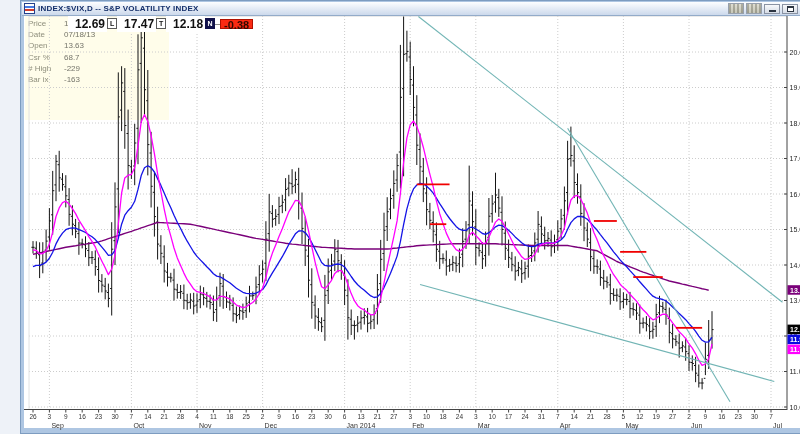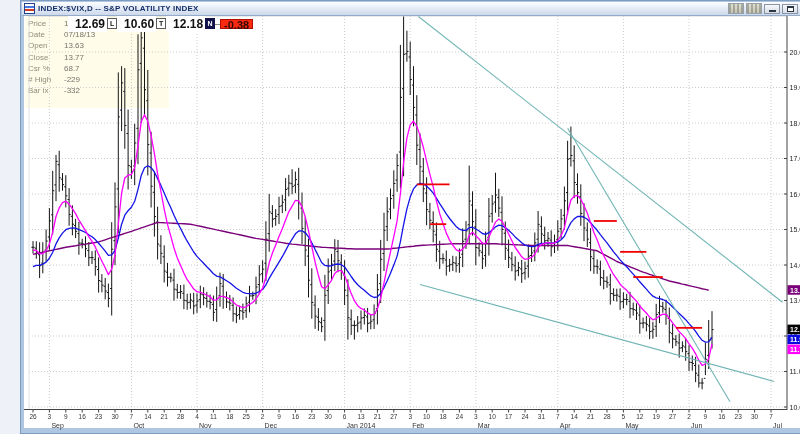--- a/index.html
+++ b/index.html
@@ -13,21 +13,21 @@
     repeating-linear-gradient(90deg,#b7b7ad 0 2px,#e9e9e2 2px 4px),linear-gradient(#f4f4ef,#d9d9d0);
     background-blend-mode:multiply;}
   .wb{width:16px;height:10px;border:1px solid #8a93a3;background:linear-gradient(#f7f9fb,#d7dde6);
     display:flex;align-items:flex-end;justify-content:center;box-sizing:border-box;}
   .wb .g{display:block;}
   .g-min{width:7px;height:2px;background:#2c3542;margin:0 0 1px 0;}
   .g-max{width:7px;height:6px;border:1px solid #2c3542;border-top-width:2px;margin-bottom:1px;box-sizing:border-box;background:#fff;}
   .wb.close{background:linear-gradient(#f49a82,#cf2d10);border-color:#8a3426;align-items:center;}
   .g-x{color:#fff;font-size:8px;font-weight:bold;line-height:8px;}
   .content{position:absolute;top:15px;left:3px;right:3px;bottom:5px;background:#ffffff;}
-  .panel{position:absolute;left:1px;top:0px;width:144px;height:92px;background:#fffdea;z-index:1;padding:2px 0 0 3px;box-sizing:border-box;}
+  .panel{position:absolute;left:1px;top:0px;width:144px;height:104px;background:#fffdea;z-index:1;padding:2px 0 0 3px;box-sizing:border-box;}
   .prow{display:grid;grid-template-columns:36px 1fr;line-height:11.2px;}
   .plab{font-size:8px;color:#8e8e7c;}
   .pval{font-size:8px;color:#74746a;}
   .strip{position:absolute;left:44px;top:1px;height:13px;display:flex;align-items:center;z-index:3;}
   .sline{position:absolute;left:2px;right:1px;top:7px;height:1px;background:#8a8a8a;}
   .sv{position:relative;background:#ffffff;font-size:12px;font-weight:bold;color:#111;padding:1px 2px 1px 7px;}
   .stag{position:relative;border:1px solid #5a5a5a;background:#ffffff;font-size:7px;font-weight:bold;color:#111;
     width:8px;height:9px;line-height:9px;text-align:center;}
   .stag.dark{background:#10104a;border-color:#10104a;color:#ffffff;}
   .schange{position:relative;margin-left:5px;background:#fa2a12;border:1px solid #b01000;color:#330a00;
@@ -64,34 +64,30 @@
         </div>
       <div class="prow">
           <span class="plab">Date</span>
           <span class="pval">07/18/13</span>
         </div>
       <div class="prow">
           <span class="plab">Open</span>
           <span class="pval">13.63</span>
         </div>
       <div class="prow">
-          <span class="plab">Close</span>
-          <span class="pval">13.77</span>
-        </div>
-      <div class="prow">
           <span class="plab">Csr %</span>
           <span class="pval">68.7</span>
         </div>
       <div class="prow">
           <span class="plab"># High</span>
           <span class="pval">-229</span>
         </div>
       <div class="prow">
           <span class="plab">Bar ix</span>
-          <span class="pval">-332</span>
+          <span class="pval">-163</span>
         </div>
     </div>
 
     <svg class="chart" id="chart" viewBox="3 15 794 414" width="794" height="414">
         <defs>
           <clipPath id="plotclip">
             <rect x="8" y="15" width="758" height="394"></rect>
           </clipPath>
         </defs>
         <g>
@@ -287,20 +283,20 @@
           <text x="769" y="341.11" font-size="7" font-weight="bold" fill="#ffffff" font-family="Liberation Sans, sans-serif">11.96</text>
           <rect x="766.5" y="343.61" width="31" height="9.5" fill="#ff00ff"></rect>
           <text x="769" y="351.11" font-size="7" font-weight="bold" fill="#ffffff" font-family="Liberation Sans, sans-serif">11.78</text>
         </g>
       </svg>
 
     <div class="strip">
       <span class="sline"></span>
       <span class="sv">12.69</span>
       <span class="stag">L</span>
-      <span class="sv">10.60</span>
+      <span class="sv">17.47</span>
       <span class="stag">T</span>
       <span class="sv">12.18</span>
       <span class="stag dark">N</span>
       <span class="schange">-0.38</span>
     </div>
   </div>
 </div>
 
 </body></html>

